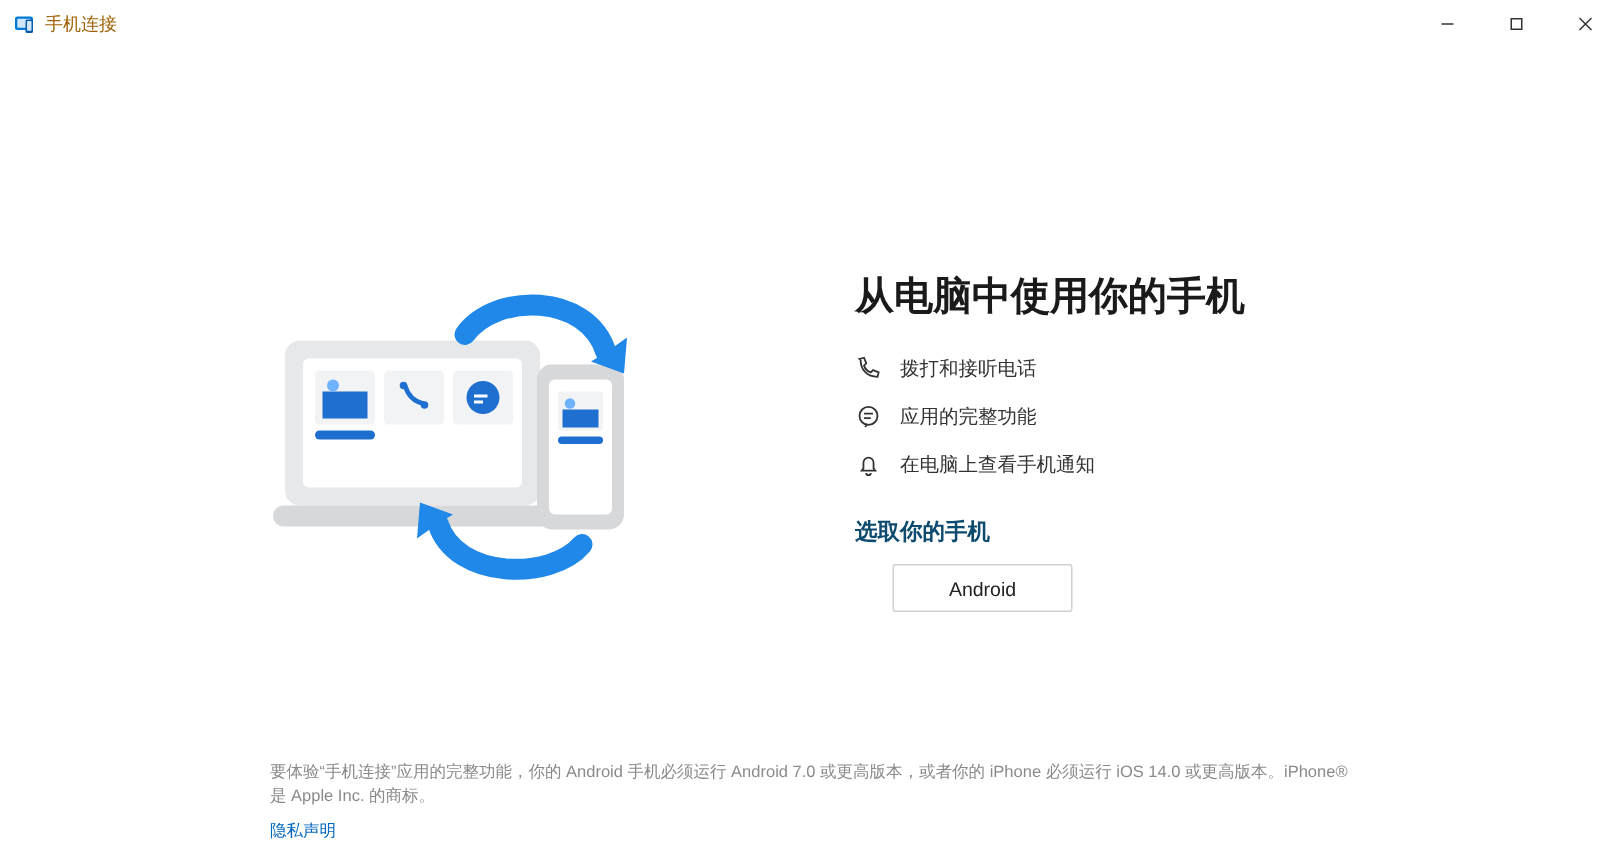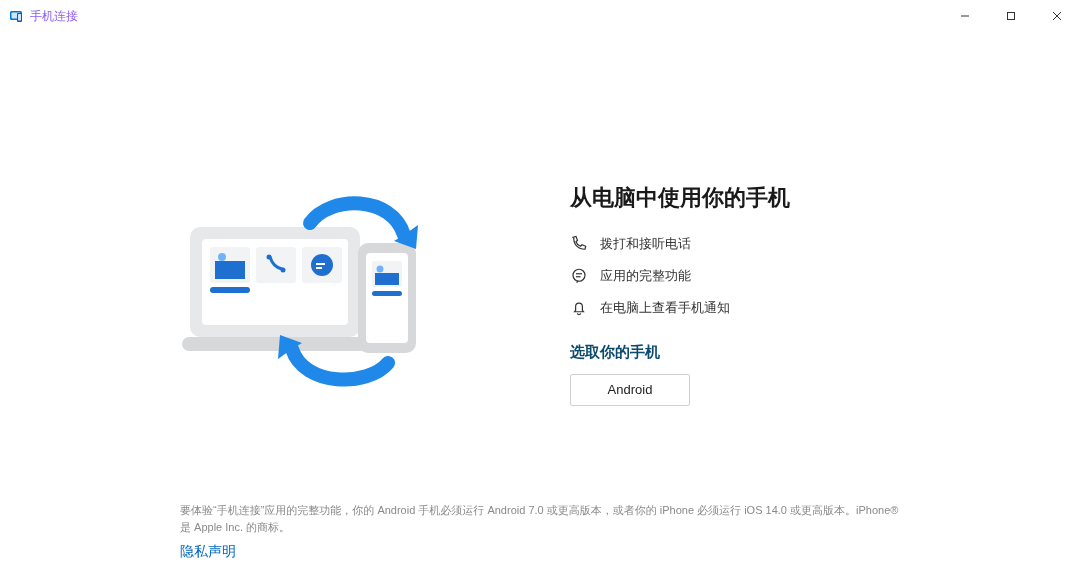--- a/index.html
+++ b/index.html
@@ -5,21 +5,21 @@
   * { margin: 0; padding: 0; box-sizing: border-box; font-family: "Segoe UI", "Microsoft YaHei", sans-serif; }
   html, body { width: 1080px; height: 576px; background: #ffffff; overflow: hidden; }
 
   
   .titlebar {
     height: 32px;
     display: flex;
     align-items: center;
     padding-left: 8px;
     font-size: 12px;
-    color: #8b5cf6;
+    color: #a16207;
   }
   .titlebar .app-icon {
     width: 16px; height: 16px; margin-right: 6px;
     display: flex; align-items: center; justify-content: center;
   }
   .win-controls {
     margin-left: auto;
     display: flex;
   }
   .win-btn {
@@ -42,21 +42,21 @@
     width: 260px;
     position: relative;
     margin-top: -30px;
   }
 
   .right-col {
     width: 330px;
     margin-top: -20px;
   }
   .heading {
-    font-size: 22px;
+    font-size: 26px;
     font-weight: 600;
     color: #1a1a1a;
     margin-bottom: 22px;
   }
   .feature {
     display: flex;
     gap: 12px;
     margin-bottom: 14px;
     font-size: 13px;
     color: #333;
@@ -66,21 +66,21 @@
     display: flex; align-items: center; justify-content: center;
     color: #333;
   }
   .subheading {
     font-size: 15px;
     font-weight: 600;
     color: #0c4a6e;
     margin-top: 26px;
     margin-bottom: 12px;
   }
-  .btn-row { display: flex; gap: 5px; }
+  .btn-row { display: flex; gap: 5px; margin-left: 25px; }
   .choice-btn {
     flex: 0 0 auto;
     width: 120px;
     height: 32px;
     border: 1px solid #d0d0d0;
     background: #fff;
     font-size: 13px;
     color: #222;
     cursor: pointer;
     border-radius: 2px;
@@ -93,21 +93,21 @@
     left: 0; right: 0;
     font-size: 11px;
     color: #8a8a8a;
     line-height: 1.5;
     padding: 0 180px;
   }
   .privacy-link {
     display: block;
     margin-top: 6px;
     color: #0067c0;
-    font-size: 14px;
+    font-size: 11px;
     text-decoration: none;
   }
 </style>
 </head>
 <body>
 
 <div class="titlebar">
   <span class="app-icon">
     <svg width="16" height="16" viewBox="0 0 16 16">
       <rect x="2" y="3" width="12" height="9" rx="1.5" fill="#0078d4"></rect>

